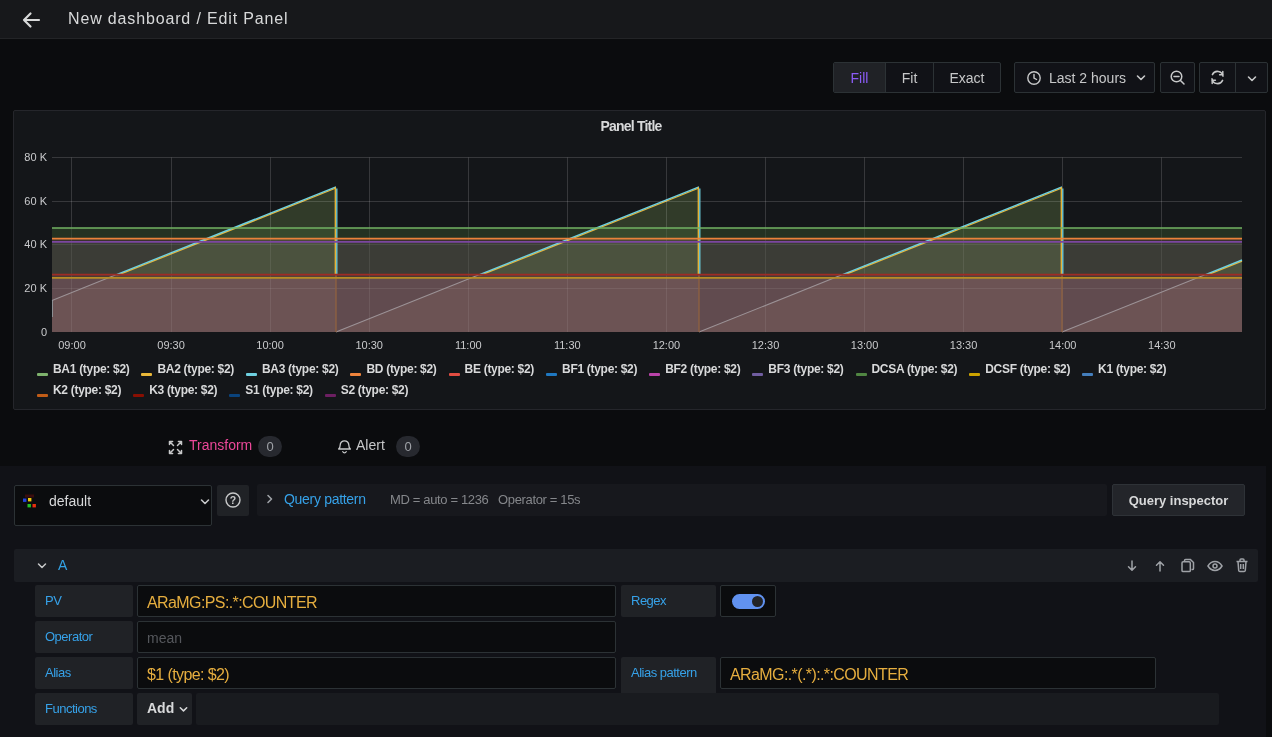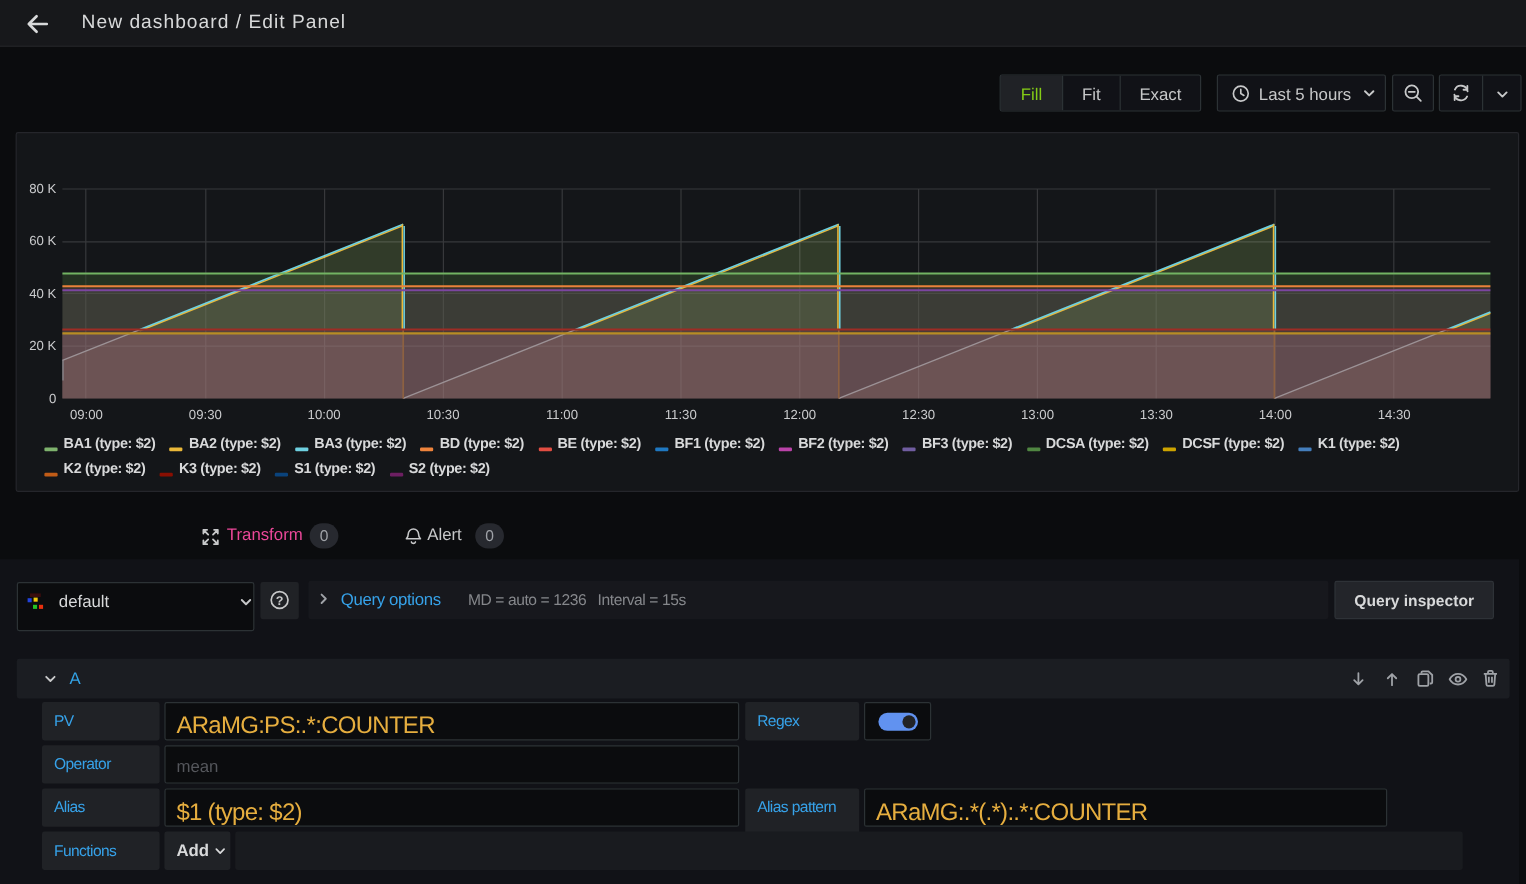--- a/index.html
+++ b/index.html
@@ -4,62 +4,62 @@
 * { margin:0; padding:0; box-sizing:border-box; }
 html,body { width:1272px; height:737px; background:#0b0c0e; font-family:"Liberation Sans",sans-serif; overflow:hidden; }
 .abs { position:absolute; }
 
 #topbar { position:absolute; left:0; top:0; width:1272px; height:39px; background:#17181b; border-bottom:1px solid #232427;text-decoration:underline; }
 #topbar .title { position:absolute; left:68px; top:10px; font-size:16px; color:#d8d9da; letter-spacing:0.85px; }
 
 .btn { position:absolute; top:62px; height:31px; background:#111217; border:1px solid #2c3235; border-radius:2px; color:#c7c8c9; font-size:14px; }
 .radio { position:absolute; left:833px; top:62px; width:168px; height:31px; border:1px solid #2c3235; border-radius:2px; display:flex; overflow:hidden; background:#111217; }
 .radio div { display:flex; align-items:center; justify-content:center; font-size:14px; color:#c7c8c9; }
-.radio .sel { background:#202226; color:#84cc16; }
+.radio .sel { background:#202226; color:#8b5cf6; }
 
 #panel { position:absolute; left:13px; top:110px; width:1253px; height:300px; background:#141619; border:1px solid #25262b; border-radius:2px; }
 #ptitle { position:absolute; top:9px; left:0; width:100%; text-align:center; font-size:14px; font-weight:600; color:#d8d9da; }
 .axis { font-family:"Liberation Sans",sans-serif; font-size:11px; fill:#c9cacc; }
 
 .lrow { position:absolute; left:23px; font-size:12px; font-weight:600; letter-spacing:-0.3px; color:#d8d9da; white-space:nowrap; }
 .li { display:inline-flex; align-items:flex-end; margin-right:12px; }
 .ld { display:inline-block; width:11px; height:3px; border-radius:1px; margin-right:5px; }
 
 #tabbar { position:absolute; left:0; top:427px; width:1272px; height:39px; }
 #qtab { position:absolute; left:14px; top:0; width:120px; height:39px; background:#131519; border-radius:2px 2px 0 0;margin-top:40px; }
 #qtab .grad { position:absolute; top:0; left:0; width:100%; height:3px; background:linear-gradient(90deg,#f05a28,#fbca0a); border-radius:2px 2px 0 0; }
 .tabtxt { font-size:14px; font-weight:500; color:#d8d9da; }
 .badge { display:inline-block; min-width:24px; height:21px; line-height:21px; background:#27292f; border-radius:11px; color:#9fa2a7; font-size:13px; text-align:center; font-weight:400; }
 
 #lower { position:absolute; left:0; top:466px; width:1266px; height:271px; background:#111217; }
 .inbox { background:#0b0c0e; border:1px solid #2c3235; border-radius:2px; position:absolute; }
 .graybox { background:#202226; border-radius:2px; position:absolute; }
 .bluelbl { color:#36a2e9; font-size:13px; font-weight:500; letter-spacing:-0.5px; }
-.orangetxt { color:#e6ae3f; font-size:20px; letter-spacing:-0.6px; }
+.orangetxt { color:#e6ae3f; font-size:16px; letter-spacing:-0.6px; }
 .icn { stroke:#9fa2a7; fill:none; stroke-width:1.5; }
 </style></head>
 <body>
 <div id="topbar">
  <svg class="abs" style="left:20px;top:9px" width="22" height="22" viewBox="0 0 22 22">
       <path d="M19 11H4M10.5 4.5 4 11l6.5 6.5" stroke="#d8d9da" stroke-width="2.2" fill="none" stroke-linecap="round" stroke-linejoin="round"></path>
     </svg>
  <div class="title">New dashboard / Edit Panel</div>
 </div>
 
 <div class="radio">
     <div style="width:51px" class="sel">Fill</div>
     <div style="width:49px;border-left:1px solid #2c3235;border-right:1px solid #2c3235">Fit</div>
     <div style="width:66px">Exact</div>
   </div>
 <div class="btn" style="left:1014px;width:141px;display:flex;align-items:center">
   <svg style="margin-left:11px" width="16" height="16" viewBox="0 0 16 16">
       <circle cx="8" cy="8" r="6.2" stroke="#c7c8c9" stroke-width="1.4" fill="none"></circle>
       <path d="M8 4.5V8l2.6 1.5" stroke="#c7c8c9" stroke-width="1.4" fill="none" stroke-linecap="round"></path>
     </svg>
-  <span style="margin-left:7px;font-weight:500">Last 5 hours</span>
+  <span style="margin-left:7px;font-weight:500">Last 2 hours</span>
   <svg style="margin-left:9px" width="12" height="12" viewBox="0 0 12 12">
       <path d="M2.5 4 6 7.5 9.5 4" stroke="#c7c8c9" stroke-width="1.6" fill="none" stroke-linecap="round" stroke-linejoin="round"></path>
     </svg>
 </div>
 <div class="btn" style="left:1160px;width:35px">
   <svg style="margin:6px 0 0 8px" width="18" height="18" viewBox="0 0 18 18">
       <circle cx="7.5" cy="7.5" r="5.3" stroke="#c7c8c9" stroke-width="1.5" fill="none"></circle>
       <path d="M5 7.5h5M11.5 11.5 15 15" stroke="#c7c8c9" stroke-width="1.5" fill="none" stroke-linecap="round"></path>
     </svg>
 </div>
@@ -69,20 +69,21 @@
         <path d="M14 7.2A5.6 5.6 0 0 0 3.4 5.6M3 9.8a5.6 5.6 0 0 0 10.6 1.6" stroke="#c7c8c9" stroke-width="1.5" fill="none" stroke-linecap="round"></path>
         <path d="M13.8 2.6v3.2h-3.2M3.2 14.4v-3.2h3.2" stroke="#c7c8c9" stroke-width="1.5" fill="none" stroke-linecap="round" stroke-linejoin="round"></path>
       </svg>
   </div>
   <svg style="margin:10px 0 0 10px" width="12" height="12" viewBox="0 0 12 12">
       <path d="M2.5 4 6 7.5 9.5 4" stroke="#c7c8c9" stroke-width="1.6" fill="none" stroke-linecap="round" stroke-linejoin="round"></path>
     </svg>
 </div>
 
 <div id="panel">
+ <div id="ptitle" style="top:7px;width:1234px;letter-spacing:-0.8px">Panel Title</div>
  <svg class="abs" style="left:-13px;top:-110px" width="1272" height="420" viewBox="0 0 1272 420">
 <rect x="51.0" y="227.0" width="1190.0" height="10.6" fill="#243222"></rect>
 <rect x="51.0" y="237.6" width="1190.0" height="3.2" fill="#3a322e"></rect>
 <rect x="51.0" y="240.8" width="1190.0" height="32.8" fill="#3b3c36"></rect>
 <rect x="51.0" y="273.6" width="1190.0" height="3.2" fill="#4a3a36"></rect>
 <rect x="51.0" y="276.8" width="1190.0" height="54.2" fill="#614b50"></rect>
 <polygon points="115.6,273.6 335.0,185.9 335.0,273.6" fill="rgba(175,215,112,0.145)"></polygon>
 <polygon points="232.1,227.0 335.0,185.9 335.0,227.0" fill="rgba(175,215,112,0.06)"></polygon>
 <polygon points="478.6,273.6 698.0,185.9 698.0,273.6" fill="rgba(175,215,112,0.145)"></polygon>
 <polygon points="595.1,227.0 698.0,185.9 698.0,227.0" fill="rgba(175,215,112,0.06)"></polygon>
@@ -188,23 +189,23 @@
  <div class="graybox" style="left:217px;top:19px;width:32px;height:31px">
    <svg class="abs" style="left:7px;top:6px" width="18" height="18" viewBox="0 0 18 18">
         <circle cx="9" cy="9" r="7" stroke="#c7c8c9" stroke-width="1.4" fill="none"></circle>
         <text x="9" y="12.8" text-anchor="middle" font-size="10.5" font-weight="700" fill="#c7c8c9" font-family="Liberation Sans">?</text>
       </svg>
  </div>
  <div class="abs" style="left:257px;top:18px;width:850px;height:32px;background:#17181d;border-radius:2px"></div>
  <svg class="abs" style="left:264px;top:27px" width="12" height="12" viewBox="0 0 12 12">
       <path d="M4 2.5 7.5 6 4 9.5" stroke="#9fa2a7" stroke-width="1.6" fill="none" stroke-linecap="round" stroke-linejoin="round"></path>
     </svg>
- <span class="abs" style="left:284px;top:25px;color:#36a2e9;font-size:14px;font-weight:500;letter-spacing:-0.3px">Query options</span>
+ <span class="abs" style="left:284px;top:25px;color:#36a2e9;font-size:14px;font-weight:500;letter-spacing:-0.3px">Query pattern</span>
  <span class="abs" style="left:390px;top:26px;font-size:13px;color:#85878b;letter-spacing:-0.35px">MD = auto = 1236</span>
- <span class="abs" style="left:498px;top:26px;font-size:13px;color:#85878b;letter-spacing:-0.35px">Interval = 15s</span>
+ <span class="abs" style="left:498px;top:26px;font-size:13px;color:#85878b;letter-spacing:-0.35px">Operator = 15s</span>
  <div class="graybox" style="left:1112px;top:18px;width:133px;height:32px;text-align:center;line-height:31px;font-size:13px;font-weight:600;color:#d8d9da;background:#23252a;border:1px solid #2e3237;box-sizing:border-box">Query inspector</div>
 
  <div class="abs" style="left:14px;top:83px;width:1244px;height:33px;background:#1b1d22;border-radius:2px">
    <svg class="abs" style="left:22px;top:11px" width="12" height="12" viewBox="0 0 12 12">
         <path d="M2.5 4 6 7.5 9.5 4" stroke="#c7c8c9" stroke-width="1.5" fill="none" stroke-linecap="round" stroke-linejoin="round"></path>
       </svg>
    <span class="abs" style="left:44px;top:8px;font-size:14px;font-weight:500;color:#33a2e5">A</span>
    <svg class="abs icn" style="left:1111px;top:10px" width="14" height="14" viewBox="0 0 14 14">
         <path d="M7 2v9M3.5 7.8 7 11.3l3.5-3.5" stroke-linecap="round" stroke-linejoin="round"></path>
       </svg>

